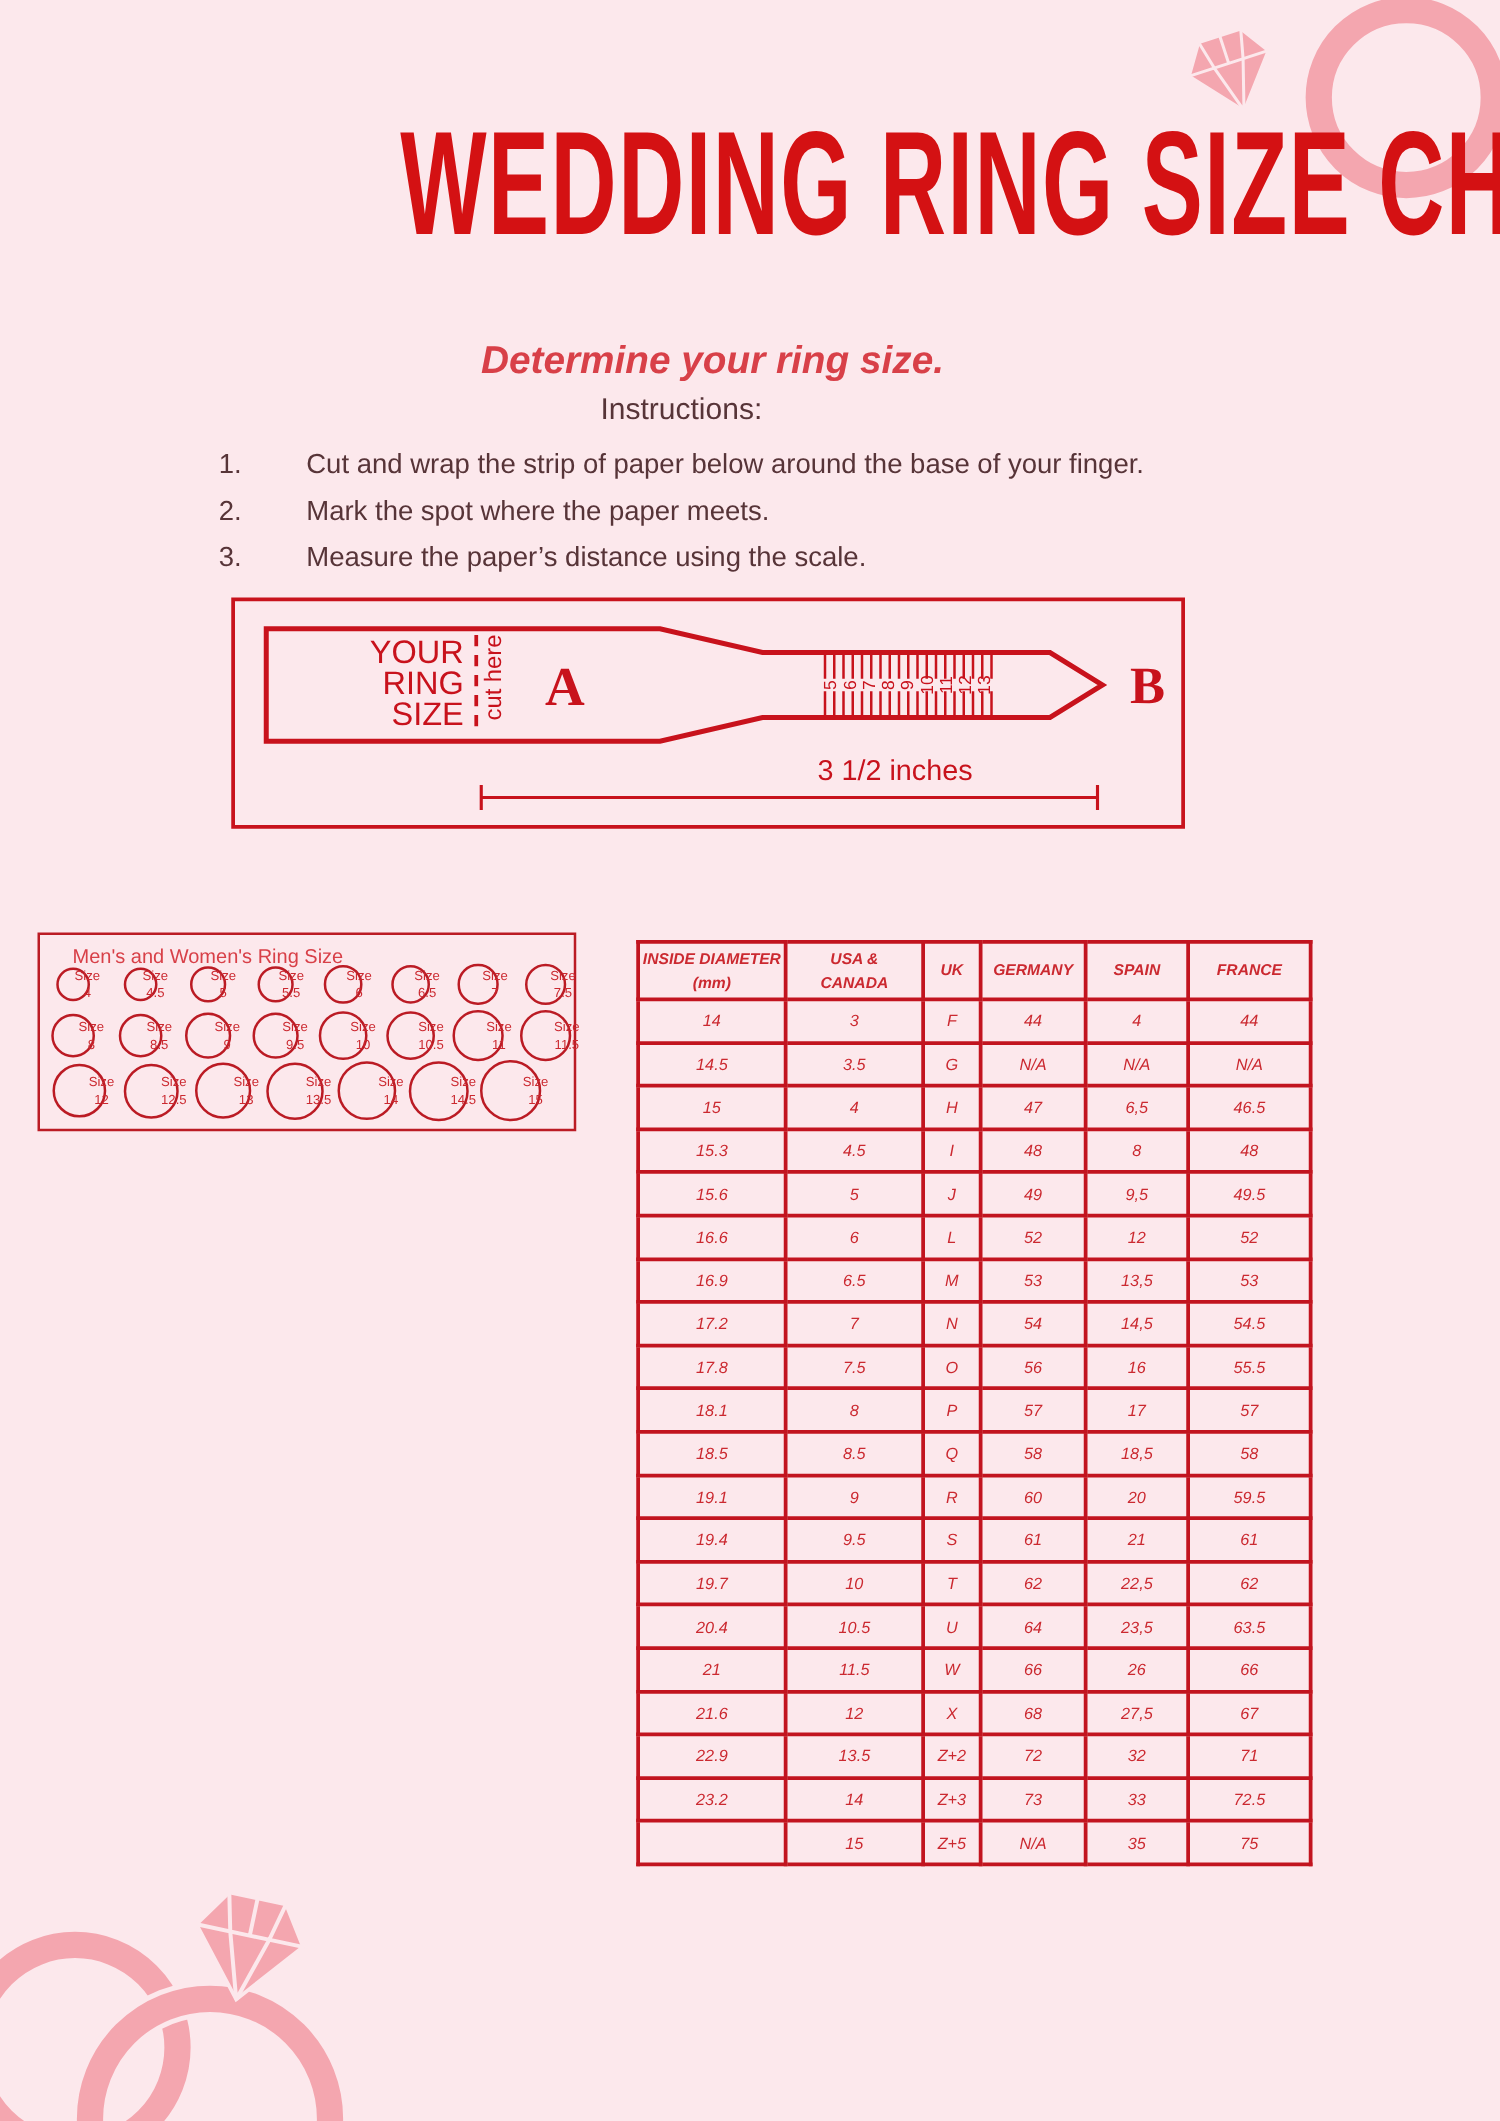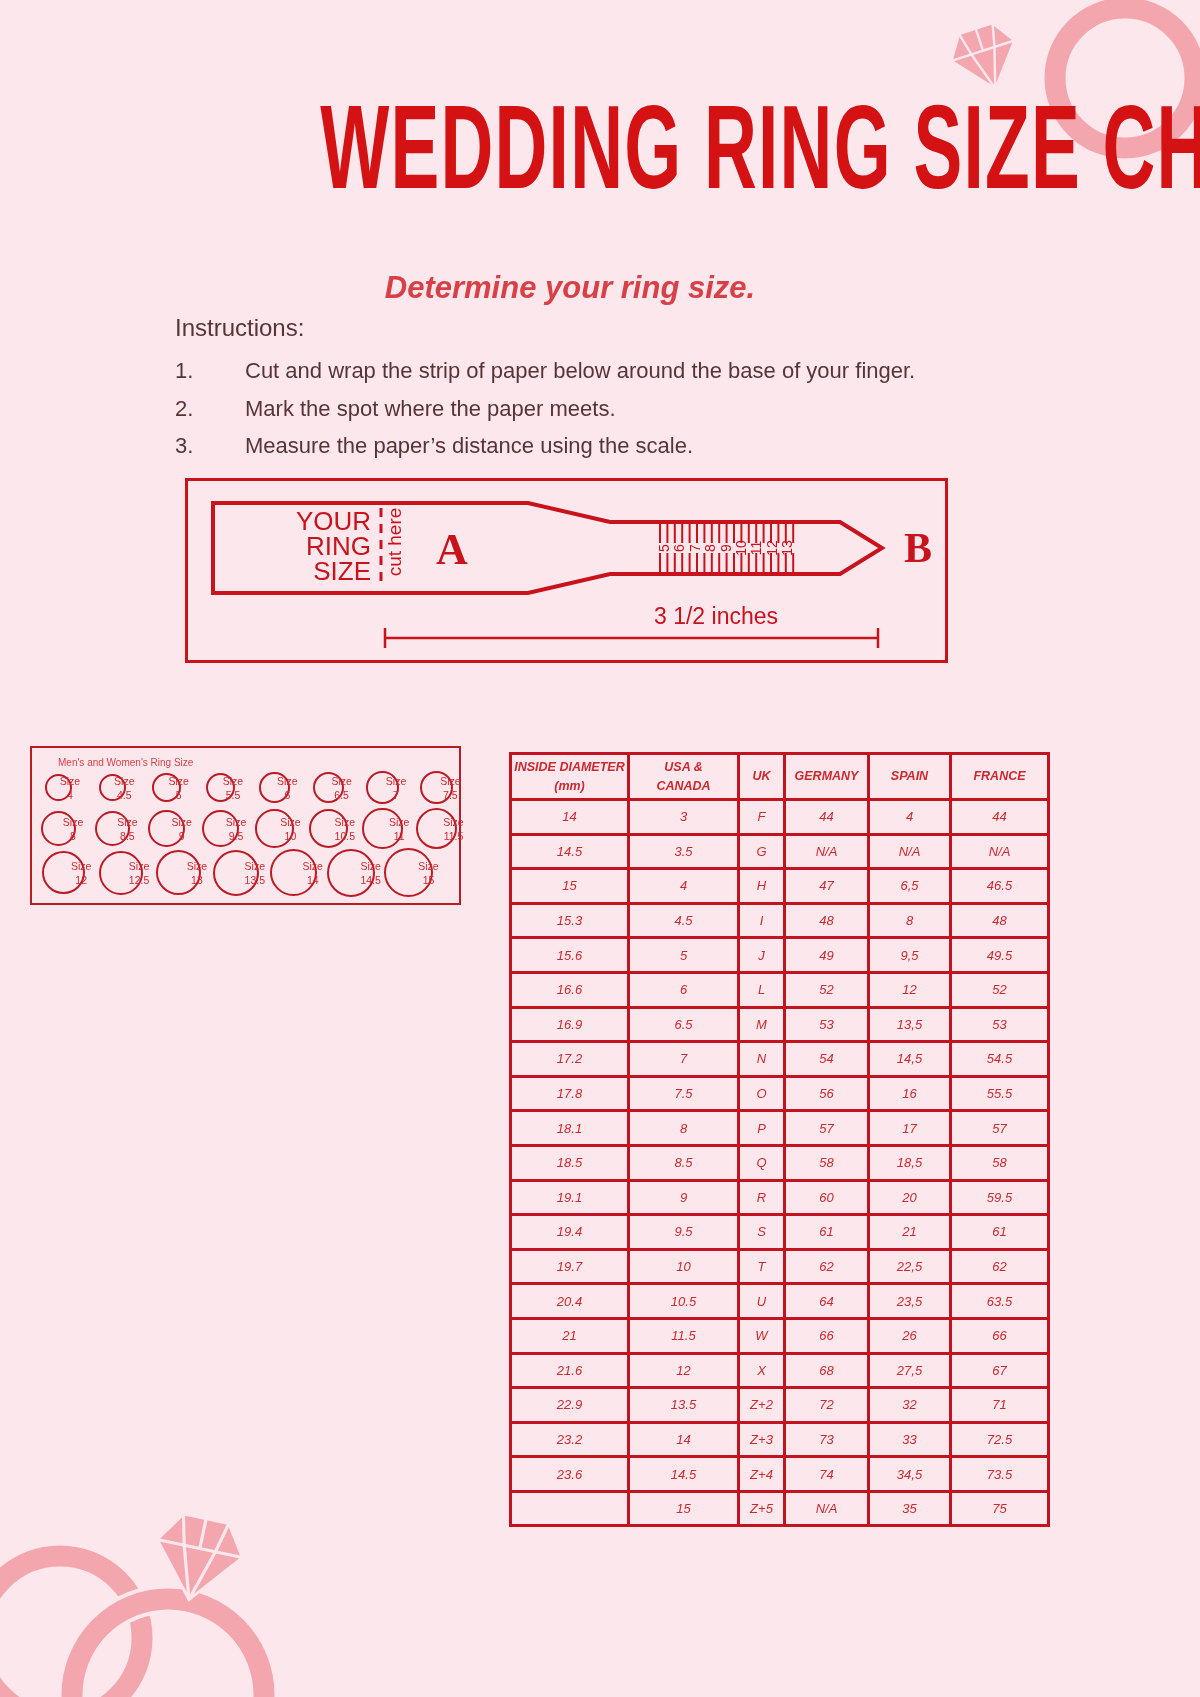--- a/index.html
+++ b/index.html
@@ -13,31 +13,31 @@
 
   .title-wrap{position:absolute;top:88px;left:0;width:1120px;text-align:center;}
   .title-inner{display:inline-block;transform:scaleX(0.62);transform-origin:center;
     font-weight:bold;font-size:118px;line-height:1;letter-spacing:2px;color:var(--title);
     white-space:nowrap;}
 
   .subtitle{position:absolute;top:270px;left:0;width:1140px;text-align:center;
     font-size:31px;font-style:italic;font-weight:bold;color:var(--subtitle);}
 
   .instructions{position:absolute;left:175px;top:314px;color:var(--ink);}
-  .instructions-heading{font-size:24px;margin-bottom:14px;}
+  .instructions-heading{font-size:24px;margin-bottom:14px;text-align:center;}
   .instr-row{display:flex;margin-bottom:8px;font-size:22px;line-height:1.35;}
   .instr-num{width:70px;flex:0 0 70px;}
 
   .sizer-box{position:absolute;left:185px;top:478px;width:757px;height:179px;
     border:3px solid var(--red);}
   .sizer-box svg{display:block;}
 
   .circles-box{position:absolute;left:30px;top:746px;width:427px;height:155px;
     border:2.5px solid var(--circle);}
-  .circles-title{position:absolute;left:26px;top:9px;font-size:10px;color:var(--subtitle);}
+  .circles-title{position:absolute;left:26px;top:9px;font-size:16px;color:var(--subtitle);}
   .ring-circle{position:absolute;border:2.5px solid var(--circle);border-radius:50%;
     background:transparent;}
   .ring-label{position:absolute;transform:translate(-50%,-50%);text-align:center;
     font-size:10.5px;line-height:1.35;color:var(--tabletext);white-space:nowrap;}
 
   table.size-table{position:absolute;left:509px;top:752px;border-collapse:collapse;
     table-layout:fixed;width:538px;font-style:italic;}
   table.size-table th,table.size-table td{border:3px solid var(--tableborder);
     text-align:center;vertical-align:middle;color:var(--tabletext);padding:0;}
   table.size-table th{height:43px;font-size:12.5px;font-weight:bold;line-height:1.5;}
@@ -455,28 +455,20 @@
         </tr>
         <tr>
           <td>23.2</td>
           <td>14</td>
           <td>Z+3</td>
           <td>73</td>
           <td>33</td>
           <td>72.5</td>
         </tr>
         <tr>
-          <td>23.6</td>
-          <td>14.5</td>
-          <td>Z+4</td>
-          <td>74</td>
-          <td>34,5</td>
-          <td>73.5</td>
-        </tr>
-        <tr>
           <td></td>
           <td>15</td>
           <td>Z+5</td>
           <td>N/A</td>
           <td>35</td>
           <td>75</td>
         </tr>
       </tbody>
   </table>
 

